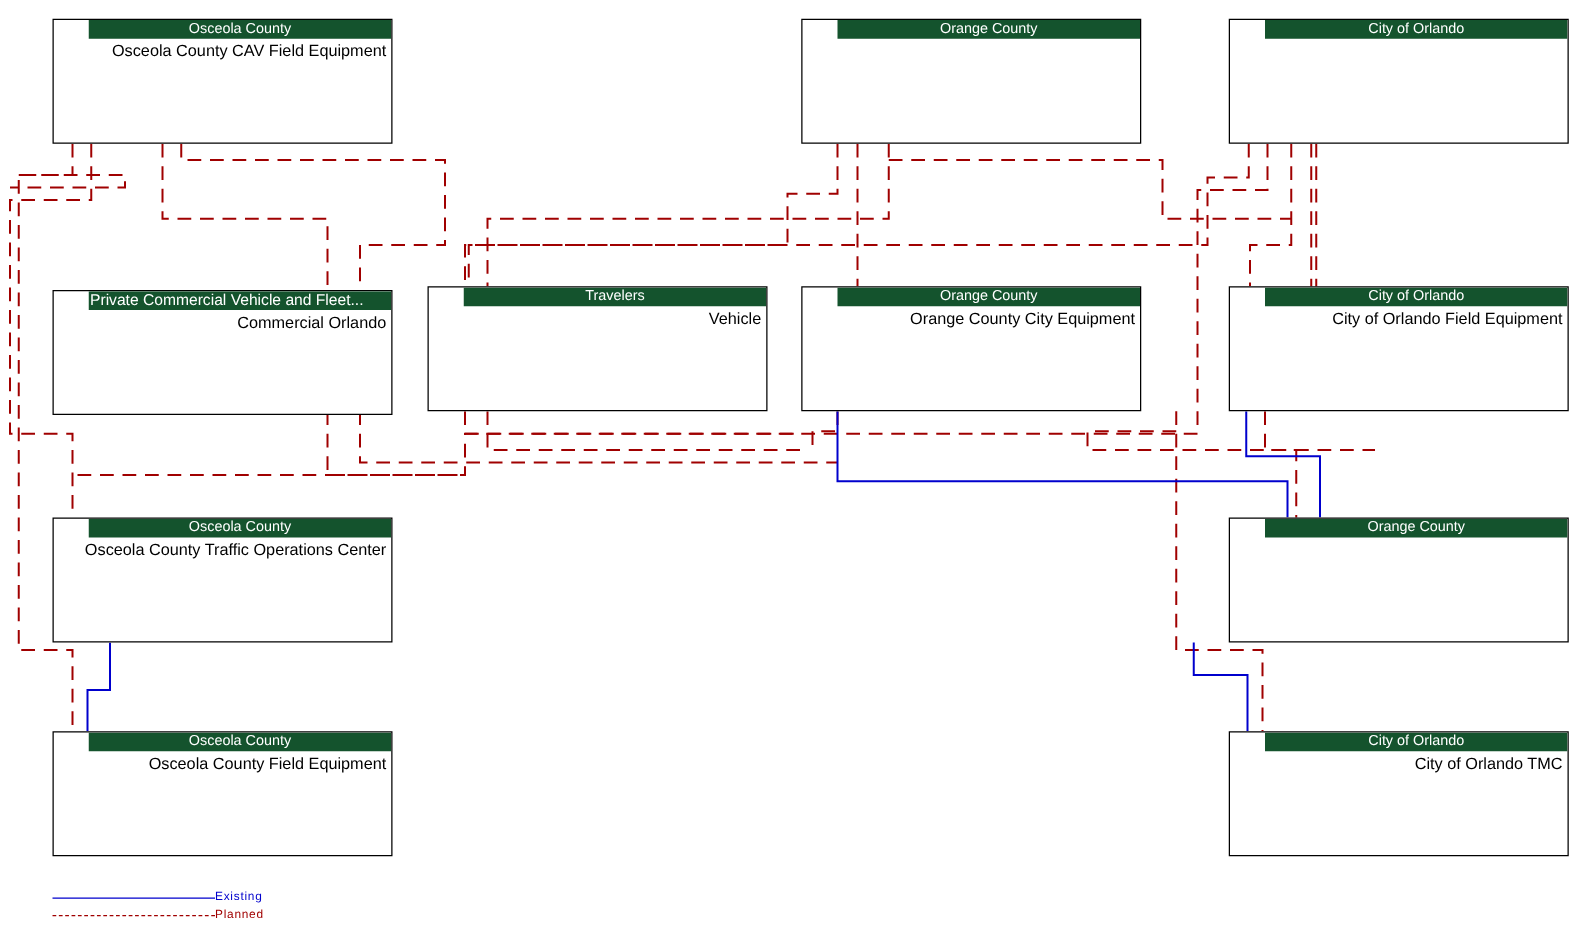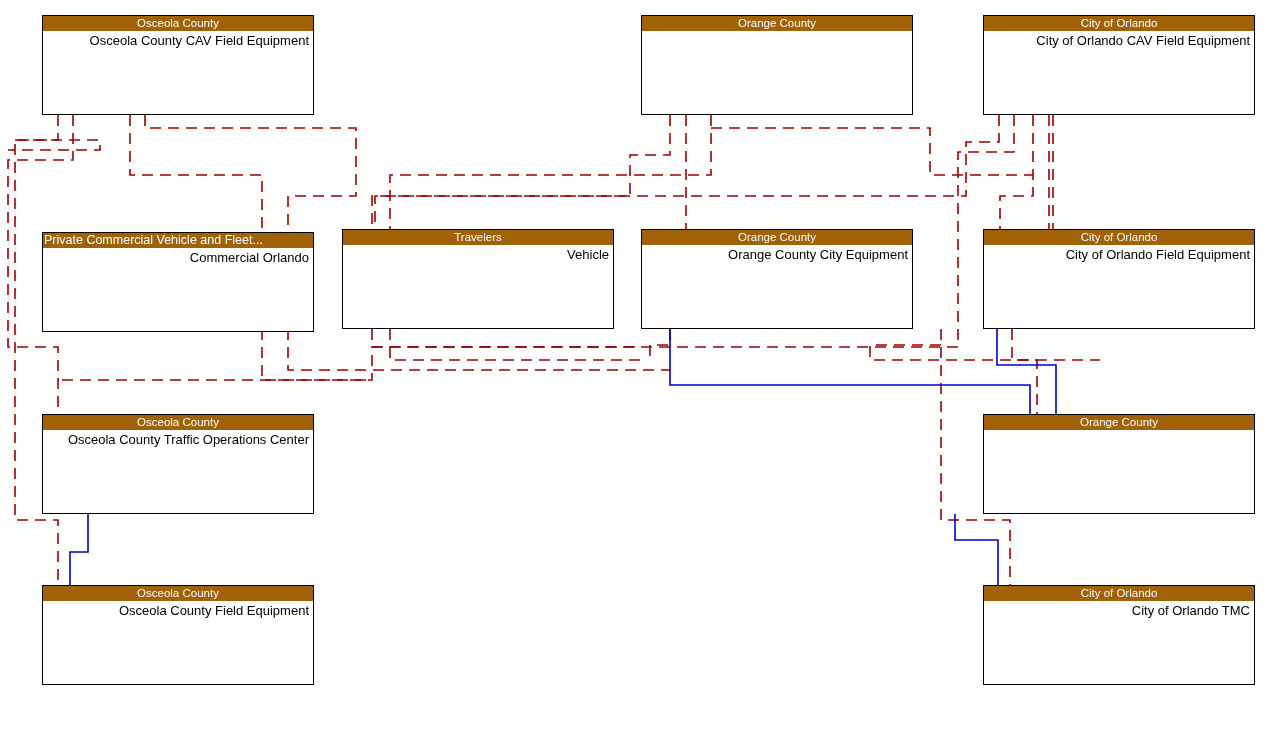--- a/index.html
+++ b/index.html
@@ -35,28 +35,29 @@
     border: 1px solid #000000;
     background: #ffffff;
     width: 272px;
     height: 100px;
     overflow: hidden;
   }
   .node-header {
     box-sizing: border-box;
     height: 15px;
     line-height: 15px;
-    background: #a16207;
+    background: #14532d;
     color: #ffffff;
     font-size: 11.5px;
     text-align: center;
     white-space: nowrap;
     overflow: hidden;
     text-overflow: ellipsis;
     letter-spacing: 0px;
+    margin-left: 28px;
   }
   .node-header.full-width-title {
     text-align: left;
     padding-left: 1px;
     font-size: 12.5px;
   }
   .node-label {
     padding: 2px 4px 0 4px;
     font-size: 13px;
     color: #000000;
@@ -139,21 +140,20 @@
   <div id="nodes-layer">
       <div class="node-box" style="left: 42px; top: 15px;">
         <div class="node-header">Osceola County</div>
         <div class="node-label">Osceola County CAV Field Equipment</div>
       </div>
       <div class="node-box" style="left: 641px; top: 15px;">
         <div class="node-header">Orange County</div>
       </div>
       <div class="node-box" style="left: 983px; top: 15px;">
         <div class="node-header">City of Orlando</div>
-        <div class="node-label">City of Orlando CAV Field Equipment</div>
       </div>
       <div class="node-box" style="left: 42px; top: 232px;">
         <div class="node-header full-width-title">Private Commercial Vehicle and Fleet...</div>
         <div class="node-label">Commercial Orlando</div>
       </div>
       <div class="node-box" style="left: 342px; top: 229px;">
         <div class="node-header">Travelers</div>
         <div class="node-label">Vehicle</div>
       </div>
       <div class="node-box" style="left: 641px; top: 229px;">
@@ -174,14 +174,24 @@
       <div class="node-box" style="left: 42px; top: 585px;">
         <div class="node-header">Osceola County</div>
         <div class="node-label">Osceola County Field Equipment</div>
       </div>
       <div class="node-box" style="left: 983px; top: 585px;">
         <div class="node-header">City of Orlando</div>
         <div class="node-label">City of Orlando TMC</div>
       </div>
     </div>
 
+  <div class="legend">
+    <div class="legend-row">
+      <div class="legend-swatch"></div>
+      <div class="legend-text">Existing</div>
+    </div>
+    <div class="legend-row">
+      <div class="legend-swatch planned"></div>
+      <div class="legend-text planned">Planned</div>
+    </div>
+  </div>
 
 </div>
 
 </body></html>

